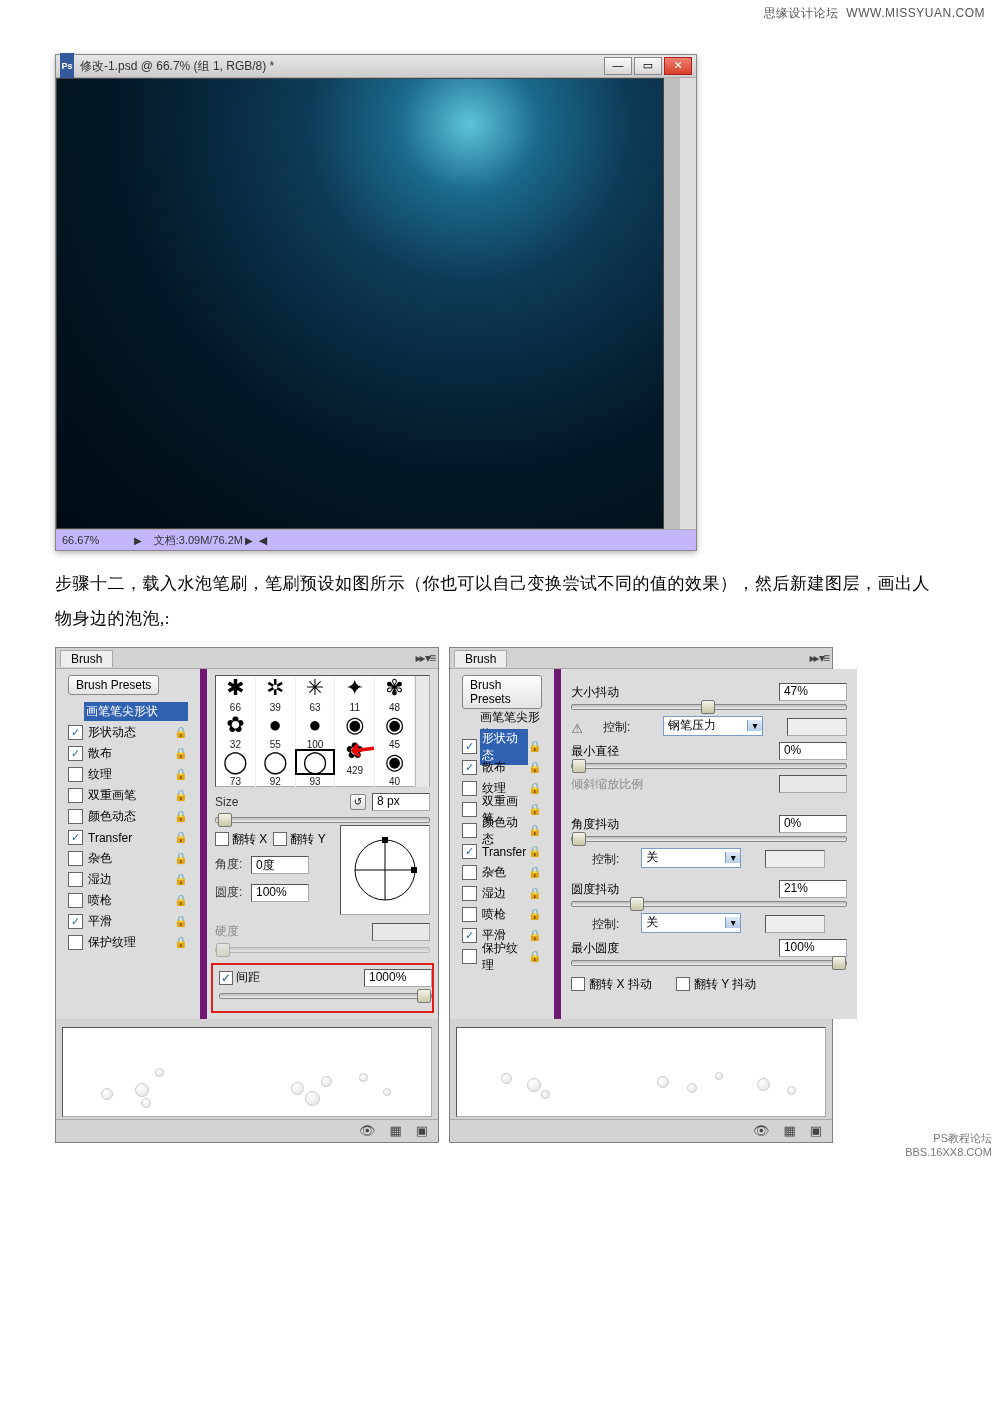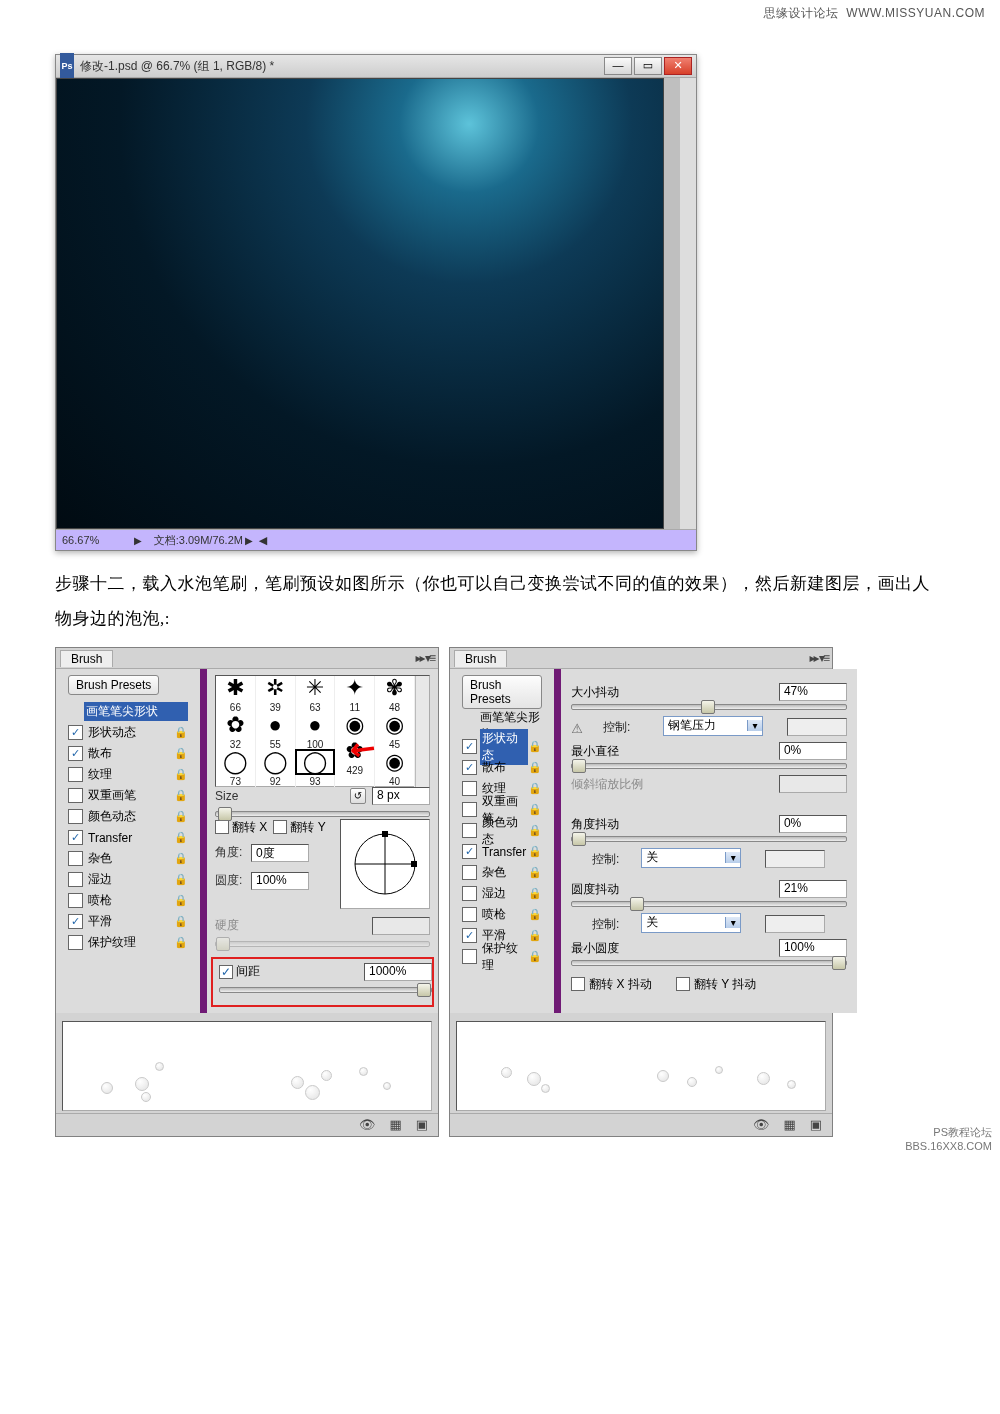--- a/index.html
+++ b/index.html
@@ -173,21 +173,21 @@
     font-size:10px;
     text-align:center;
     position:relative;
   }
   .thumbs .col { border-right:1px solid #eee; }
   .thumbs .sb { background:#e8e8e8; border-left:1px solid #bbb; }
   .thumbs .sz { color:#222; margin-top:2px;}
   .thumbs .glyph { height:24px; display:flex; align-items:center; justify-content:center; font-size:22px; color:#000;}
   .thumbs .selected { outline:2px solid #000; outline-offset:-1px; }
   .red-arrow { position:absolute; left:135px; top:55px; transform: rotate(38deg); color:#e00; font-size:30px; font-weight:bold; }
-  .ctrl-row { display:flex; align-items:center; font-size:12px; }
+  .ctrl-row { display:flex; align-items:center; margin-top:6px; font-size:12px; }
   .ctrl-label { width:40px; color:#333; }
   .ctrl-input { border:1px inset #aaa; background:#fff; height:16px; padding:0 4px; width:68px; font-size:12px;}
   .ctrl-input.short { width:48px; }
   .ctrl-input.wide { width:58px; }
   .flipbtn { width:14px; height:14px; border:1px solid #888; background:linear-gradient(#fff,#ddd); border-radius:2px; margin-left:4px; font-size:10px; display:inline-flex;align-items:center;justify-content:center;}
   .slider { height:4px; background:linear-gradient(#bbb,#eee); border:1px solid #888; border-radius:2px; margin:6px 0 2px 0; position:relative;}
   .slider-handle { position:absolute; width:12px; height:12px; background:linear-gradient(#f4f4ea,#c7c7a8); border:1px solid #777; border-radius:2px; top:-5px; }
   .angle-box { width:88px; height:88px; border:1px inset #aaa; background:#fff; display:flex; align-items:center; justify-content:center; float:right; margin-left:8px;}
   .angle-box svg { width:72px; height:72px;}
   .disabled { color:#8a8a8a; }

